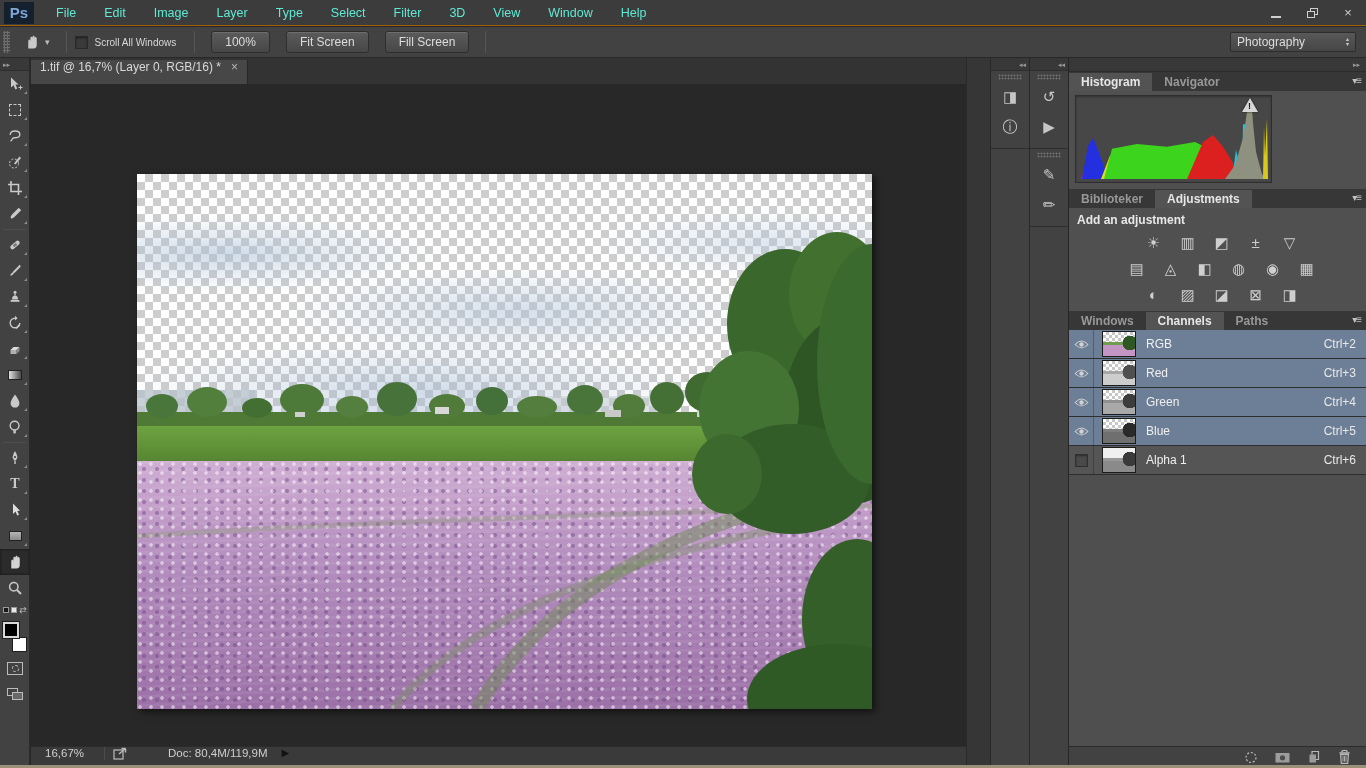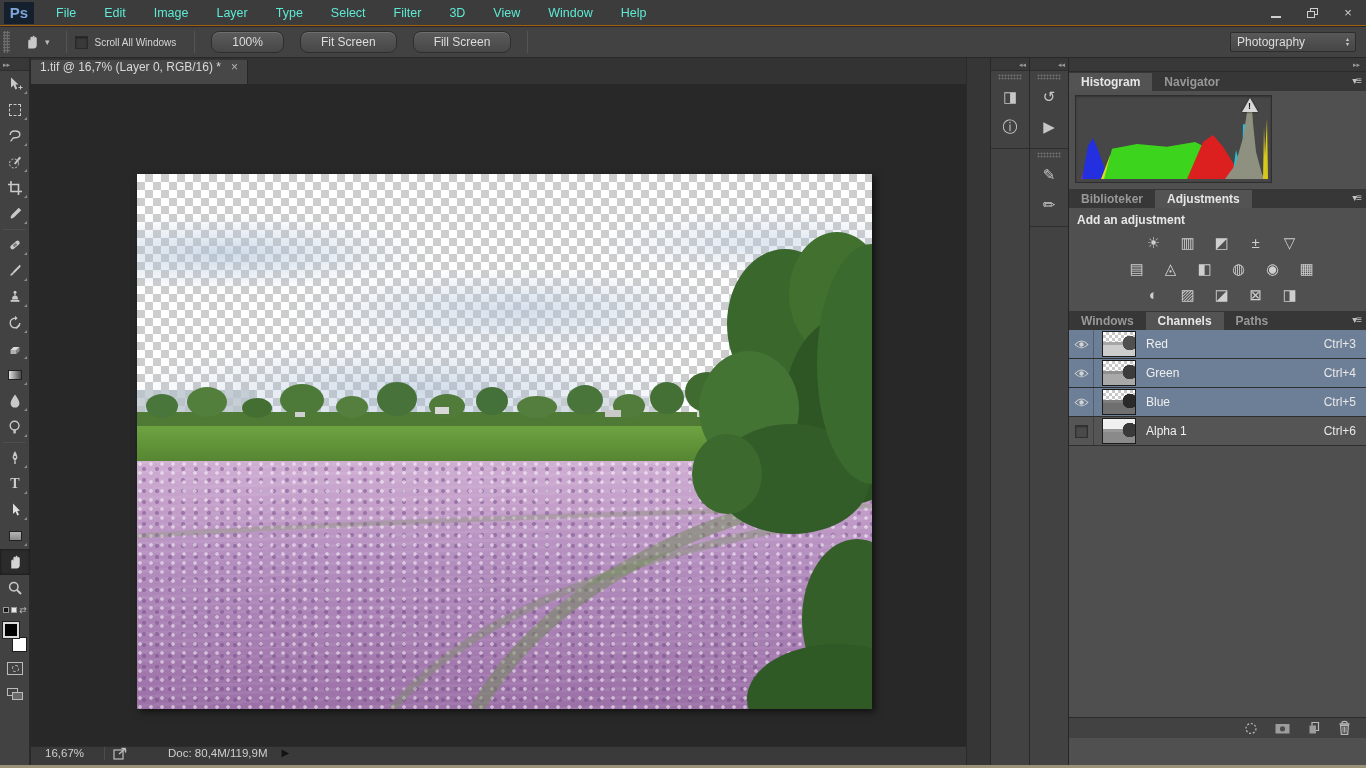--- a/index.html
+++ b/index.html
@@ -28,21 +28,21 @@
   .grip { width:7px; height:22px; margin:0 6px 0 3px;
     background-image:radial-gradient(circle 1px, #6d6d6d 0 1px, transparent 1.5px);
     background-size:3px 3px; }
   .ob-tool { display:flex; align-items:center; gap:4px; padding:0 8px; }
   .caret { color:#bdbdbd; font-size:9px; }
   .vsep { width:1px; height:22px; background:#303030; border-right:1px solid #555; margin:0 8px; }
   .cb { width:13px; height:13px; background:#3a3a3a; border:1px solid #2a2a2a;
     box-shadow:inset 0 1px 2px rgba(0,0,0,.5); margin-right:7px; }
   .cb-label { color:#d6d6d6; font-size:10px; margin-right:10px; }
   .obtn { background:linear-gradient(180deg,#5b5b5b,#474747); border:1px solid #2e2e2e;
-    border-radius:8px; color:#ddd; font-size:12px; padding:3px 20px; margin:0 8px;
+    border-radius:3px; color:#ddd; font-size:12px; padding:3px 13px; margin:0 8px;
     box-shadow:inset 0 1px 0 rgba(255,255,255,.12); }
   .workspace { margin-left:auto; margin-right:10px; width:126px; height:20px;
     background:linear-gradient(180deg,#585858,#464646); border:1px solid #2d2d2d; border-radius:2px;
     display:flex; align-items:center; padding:0 6px; }
   .workspace .ws-label { color:#ddd; font-size:12px; flex:1; }
   .updown { display:flex; flex-direction:column; line-height:5px; font-size:6px; color:#ccc; }
 
   
   .toolbar { position:absolute; left:0; top:58px; width:30px; height:707px; background:#424242;
     border-right:1px solid #2a2a2a; }
@@ -551,20 +551,31 @@
     </div>
 
     <div class="ptabs">
       <div class="ptab">Windows</div>
       <div class="ptab active">Channels</div>
       <div class="ptab">Paths</div>
       <span class="pmenu">▾≡</span>
     </div>
     <div class="ch-rows">
 
+      <div class="ch-row selected">
+        <div class="eye-cell">
+          <svg width="15" height="11" viewBox="0 0 16 12">
+            <path d="M1 6 Q8 -1.5 15 6 Q8 13.5 1 6 Z" fill="none" stroke="#d2d2d2" stroke-width="1.1"></path>
+            <circle cx="8" cy="6" r="2.4" fill="#d2d2d2"></circle>
+          </svg>
+        </div>
+        <div class="thumb thumb-rgb"></div>
+        <span class="ch-name">RGB</span>
+        <span class="ch-short">Ctrl+2</span>
+      </div>
 
       <div class="ch-row selected">
         <div class="eye-cell">
           <svg width="15" height="11" viewBox="0 0 16 12">
             <path d="M1 6 Q8 -1.5 15 6 Q8 13.5 1 6 Z" fill="none" stroke="#d2d2d2" stroke-width="1.1"></path>
             <circle cx="8" cy="6" r="2.4" fill="#d2d2d2"></circle>
           </svg>
         </div>
         <div class="thumb thumb-red"></div>
         <span class="ch-name">Red</span>

